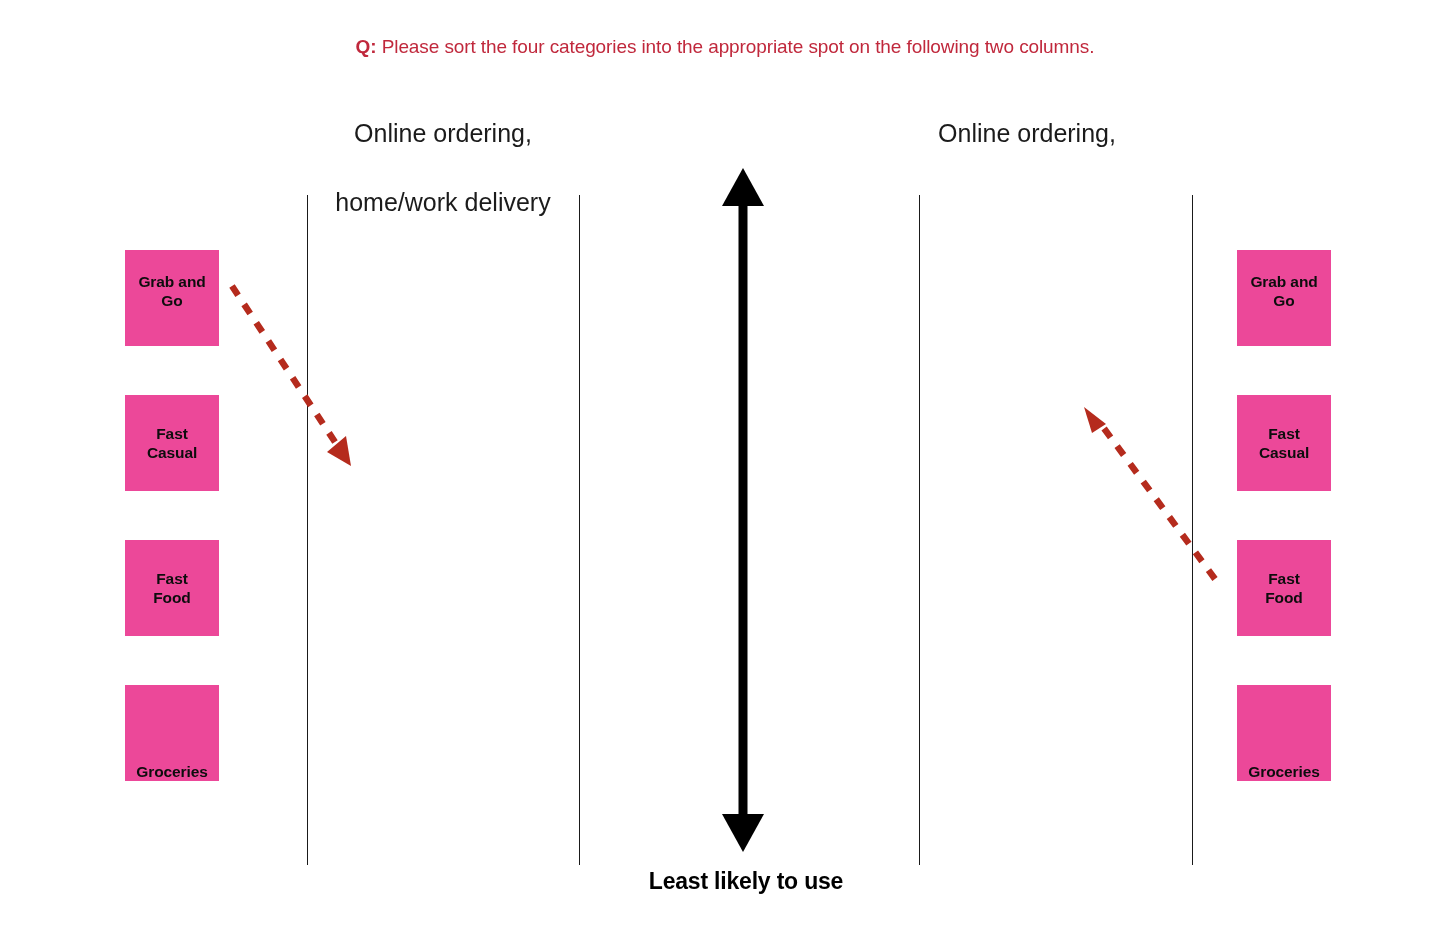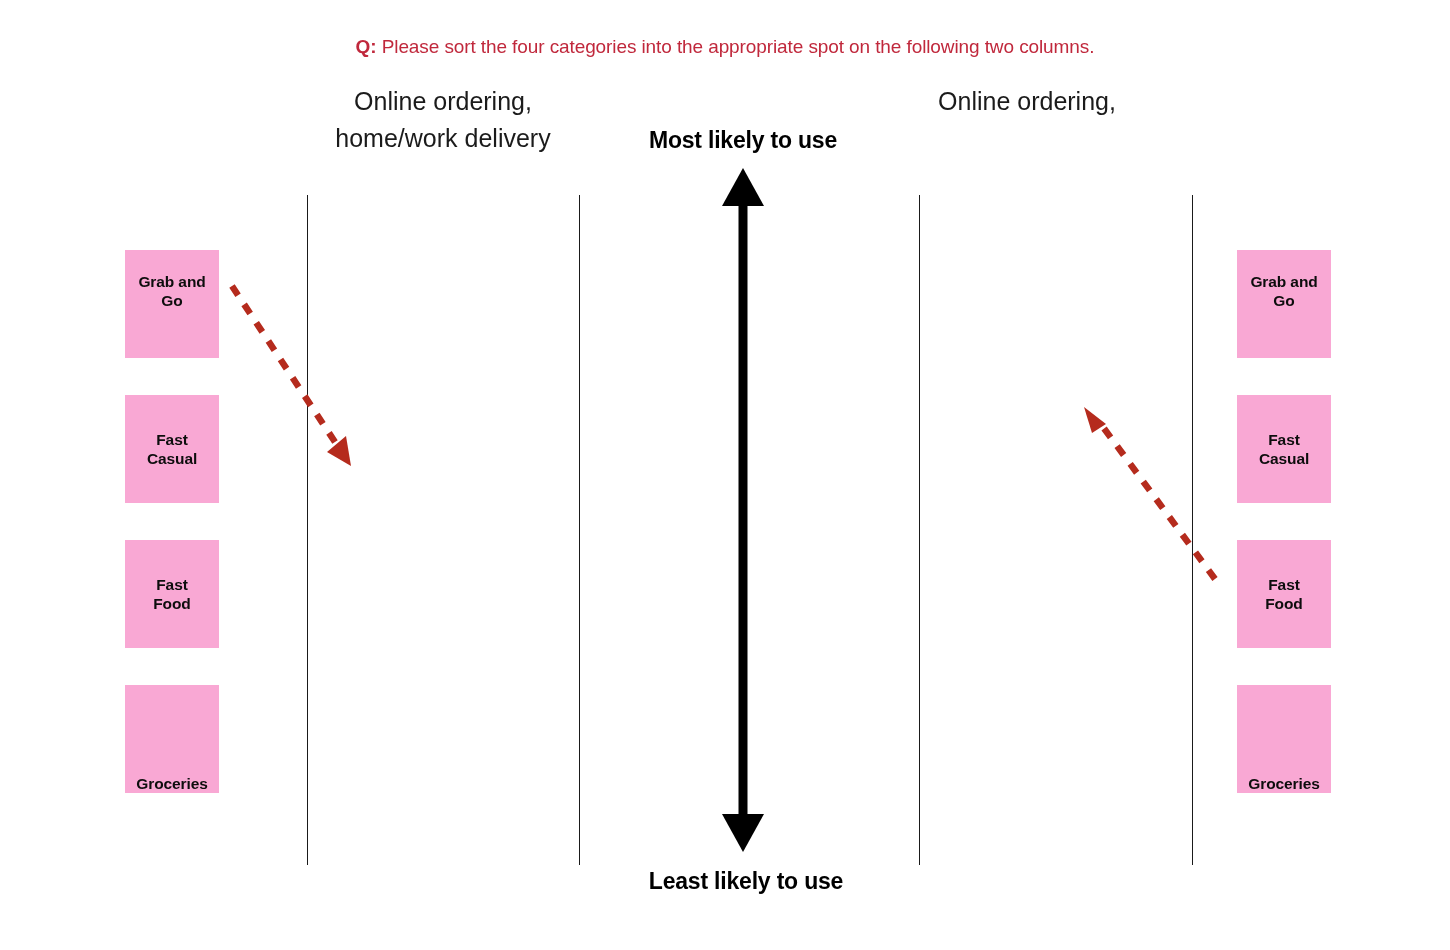--- a/index.html
+++ b/index.html
@@ -40,21 +40,21 @@
   .col-header {
     position: absolute;
     text-align: center;
     font-size: 25px;
     line-height: 37px;
     color: #1b1b1b;
     font-weight: normal;
   }
   #col-header-left  { left: 293px; top: 83px; width: 300px; }
   #col-header-right { left: 877px; top: 83px; width: 300px; }
-  .col-header .l1, .col-header .l2 { display: block; }
+  .col-header .l1, .col-header .l2 { display: block; margin-top: 32px; }
 
   
   .scale-label {
     position: absolute;
     width: 400px;
     text-align: center;
     font-size: 23px;
     font-weight: bold;
     color: #000000;
     letter-spacing: -0.2px;
@@ -81,22 +81,22 @@
     left: 707px;
     top: 168px;
     width: 72px;
     height: 684px;
   }
 
   
   .card {
     position: absolute;
     width: 94px;
-    height: 108px;
-    background: #f9a8d4;
+    height: 96px;
+    background: #ec4899;
     display: flex;
     align-items: center;
     justify-content: center;
     box-sizing: border-box;
   }
   .card .card-text {
     font-size: 15.5px;
     font-weight: bold;
     line-height: 19px;
     color: #0d0d0d;
@@ -135,21 +135,20 @@
 
   <div class="col-header" id="col-header-left">
     <span class="l1">Online ordering,</span>
     <span class="l2">home/work delivery</span>
   </div>
 
   <div class="col-header" id="col-header-right">
     <span class="l1">Online ordering,</span>
   </div>
 
-  <div class="scale-label" id="most-likely-label">Most likely to use</div>
   <div class="scale-label" id="least-likely-label">Least likely to use</div>
 
   <div class="divider" id="divider-1"></div>
   <div class="divider" id="divider-2"></div>
   <div class="divider" id="divider-3"></div>
   <div class="divider" id="divider-4"></div>
 
   <svg id="center-axis-arrow" viewBox="0 0 72 684">
     <line x1="36" y1="22" x2="36" y2="662" stroke="#000000" stroke-width="9"></line>
     <polygon points="36,0 57,38 15,38" fill="#000000"></polygon>

